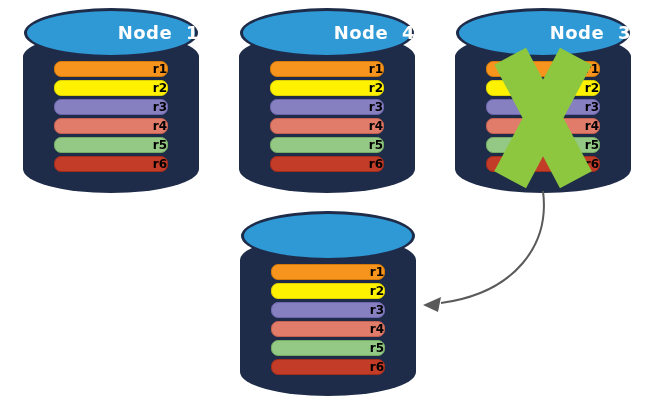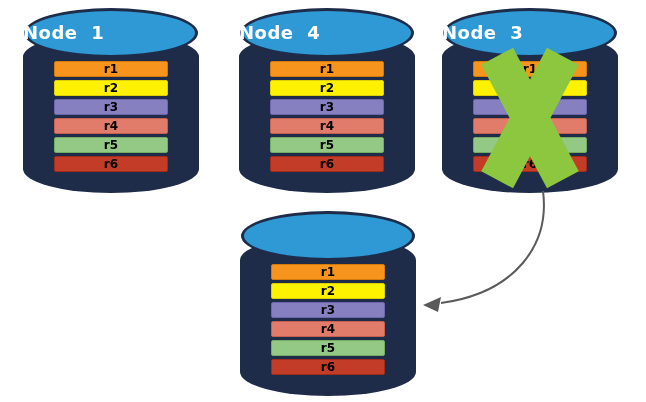--- a/index.html
+++ b/index.html
@@ -3,41 +3,41 @@
 <meta charset="utf-8">
 <style>
   html,body { margin:0; padding:0; background:#ffffff; }
   .canvas {
     position:relative; width:646px; height:402px; background:#ffffff;
     font-family:"DejaVu Sans","Liberation Sans",sans-serif; overflow:hidden;
   }
   .node { position:absolute; width:176px; height:186px; }
   .pos-1 { left:23px;  top:7px; }
   .pos-2 { left:239px; top:7px; }
-  .pos-3 { left:442px; top:7px; }
+  .pos-3 { left:455px; top:7px; }
   .pos-4 { left:240px; top:210px; }
 
   .cyl-body {
     position:absolute; left:0; right:0; top:26px; bottom:0;
     border-radius:88px / 24px;
   }
   .cyl-top {
     position:absolute; left:1px; right:1px; top:1px; height:50px;
     border:3px solid #1E2C4A; border-radius:50%; box-sizing:border-box;
   }
   .node-label {
     position:absolute; left:0; top:15px; width:100%;
-    text-align:left; color:#ffffff; font-size:18px; font-weight:bold;
+    text-align:right; color:#ffffff; font-size:18px; font-weight:bold;
     word-spacing:7px; letter-spacing:0.5px;
   }
   .rows { position:absolute; left:31px; top:54px; width:114px; }
   .row {
-    height:16px; margin-bottom:3px; border-radius:2px;
+    height:16px; margin-bottom:3px; border-radius:7px;
     border:1px solid transparent; box-sizing:border-box;
-    text-align:center; font-size:12px; font-weight:bold;
+    text-align:right; font-size:12px; font-weight:bold;
     line-height:14px; color:#000000;
   }
   .cross { position:absolute; left:0; top:0; width:176px; height:186px; pointer-events:none; }
   .xbar  { position:absolute; left:70px; top:41px; width:36px; height:140px; }
   .xb1 { transform:rotate(28deg); }
   .xb2 { transform:rotate(-28deg); }
 
   .arrow-svg { position:absolute; left:0; top:0; pointer-events:none; }
 </style>
 </head>

